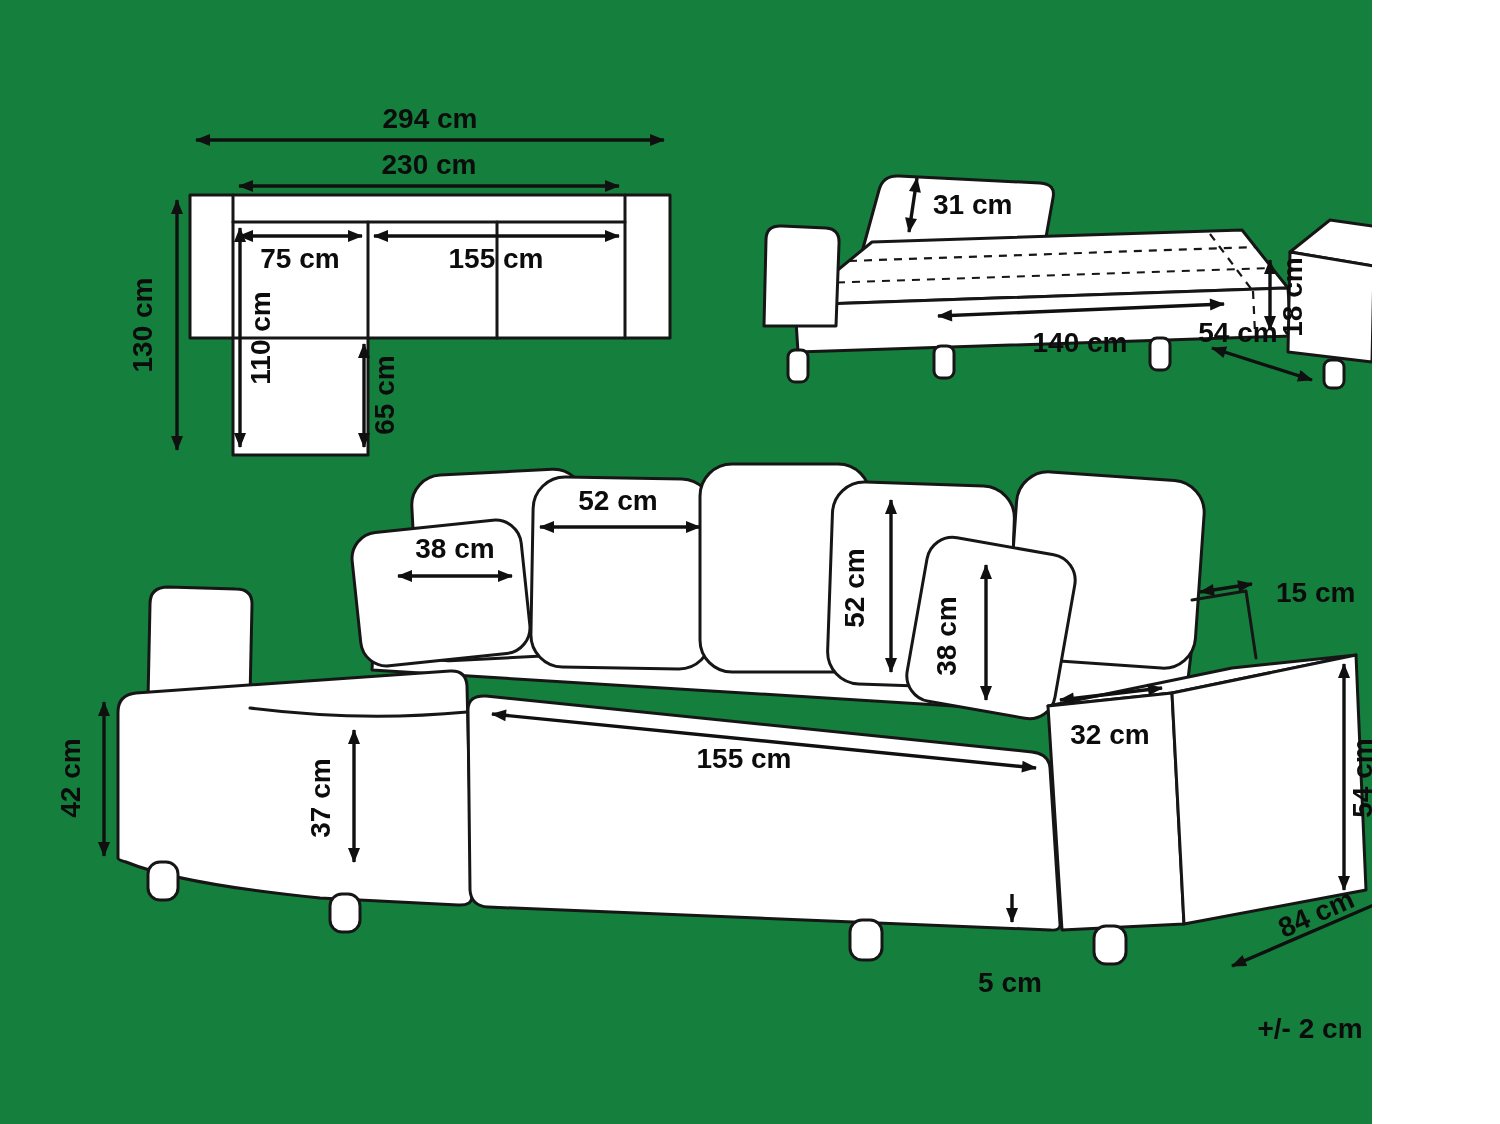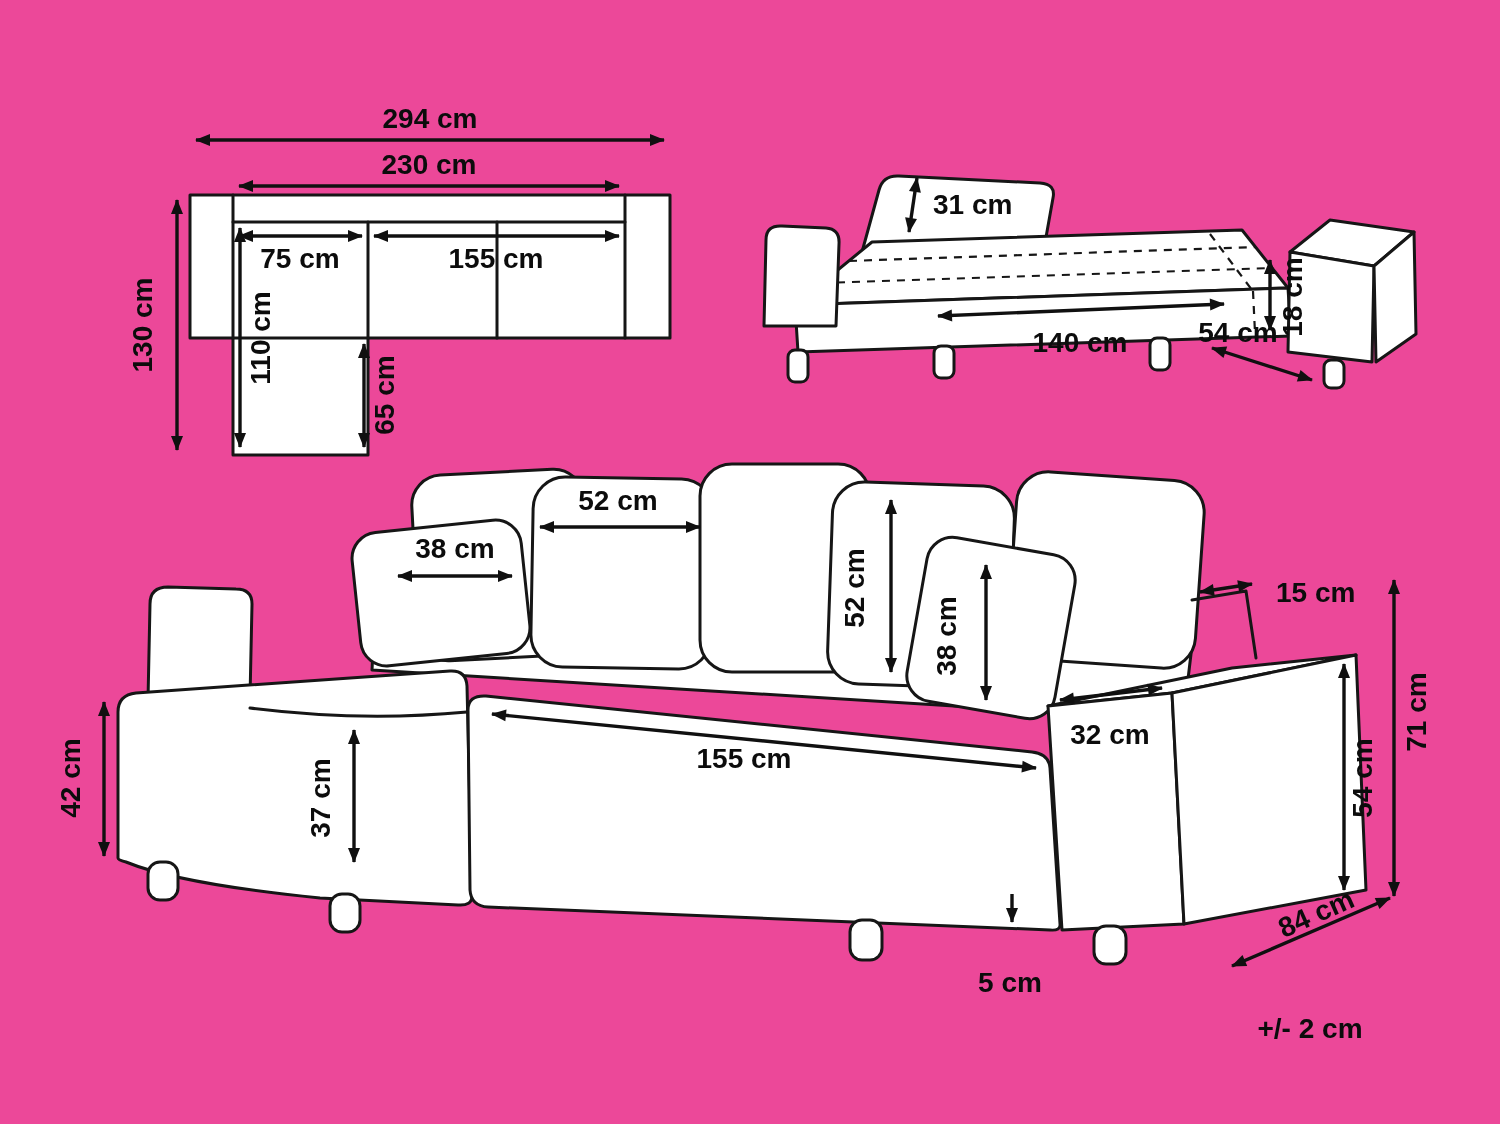--- a/index.html
+++ b/index.html
@@ -1,16 +1,16 @@
 <!DOCTYPE html>
 <html><head>
 <meta charset="utf-8">
 <style>
   html,body{margin:0;padding:0;background:#ffffff;}
-  .stage{position:relative;width:1500px;height:1124px;background:#ec4899;overflow:hidden;}
+  .stage{position:relative;width:1372px;height:1124px;background:#15803d;overflow:hidden;}
   svg{display:block;}
   .shape{fill:#ffffff;stroke:#161616;stroke-width:3;stroke-linejoin:round;stroke-linecap:round;}
   .ln{fill:none;stroke:#161616;stroke-width:3;stroke-linejoin:round;stroke-linecap:round;}
   .dash{fill:none;stroke:#161616;stroke-width:2.2;stroke-dasharray:8 7;}
   .dim{fill:none;stroke:#101010;stroke-width:3.4;}
   .lbl{font-family:"Liberation Sans","DejaVu Sans",sans-serif;font-weight:bold;font-size:28px;fill:#0c0c0c;}
 </style>
 </head>
 <body>
 

